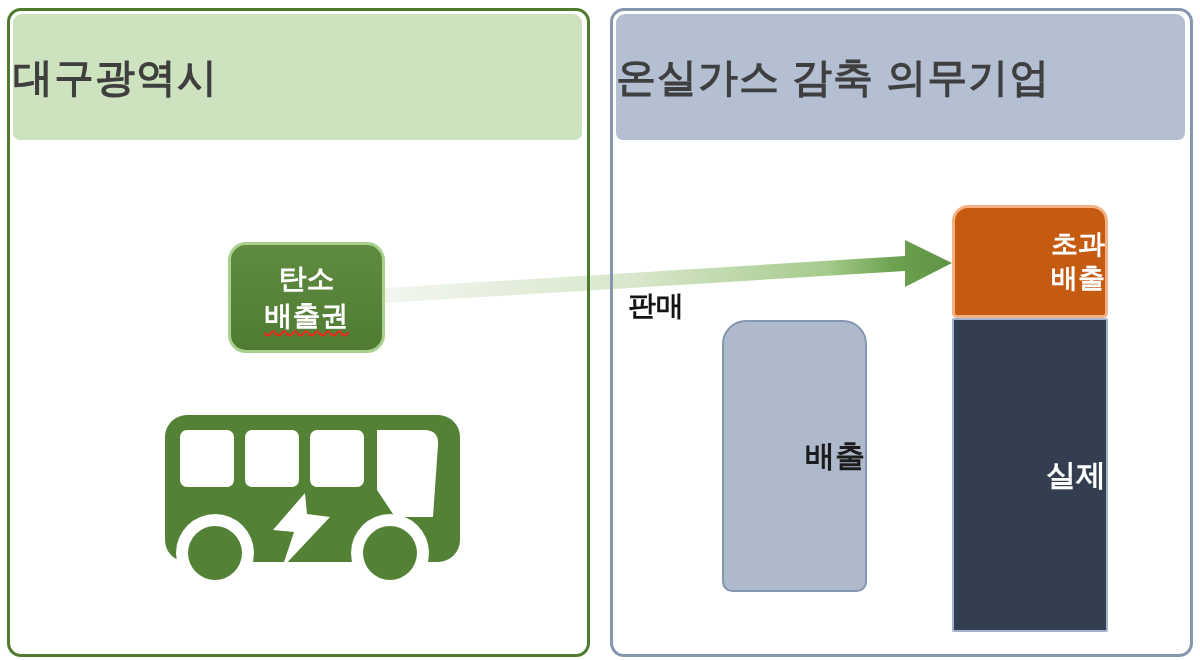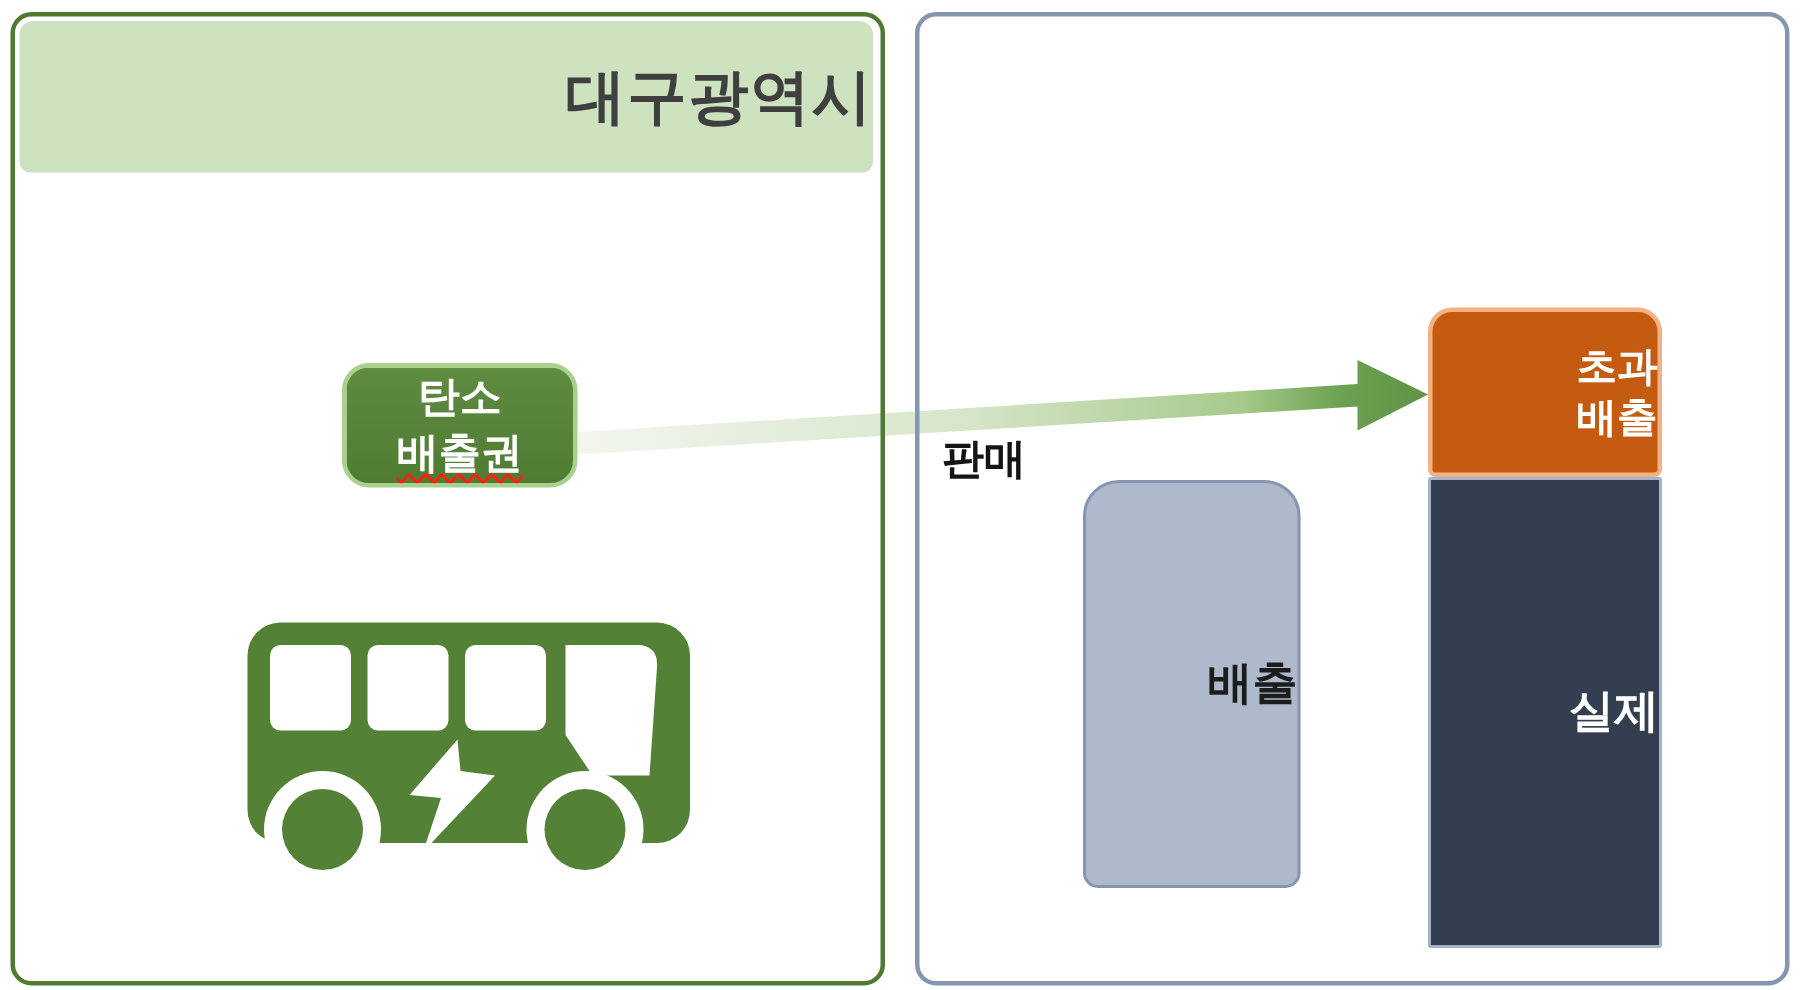--- a/index.html
+++ b/index.html
@@ -9,31 +9,31 @@
   }
   
   .panel {
     position:absolute; top:8px; width:583px; height:649px;
     box-sizing:border-box; border:3px solid; border-radius:14px;
     background:transparent; z-index:1;
   }
   .panel.left  { left:7px;   border-color:#4e7b2f; }
   .panel.right { left:610px; border-color:#8496b0; }
   .panel-header {
-    position:absolute; left:3px; top:3px; right:5px; height:101px;
+    position:absolute; left:3px; top:3px; right:5px; height:126px;
     border-radius:9px 9px 7px 7px;
-    display:flex; align-items:center; justify-content:flex-end;
+    display:flex; align-items:center; justify-content:flex-start;
   }
   .panel.left  .panel-header { background:#cde3c0; }
   .panel.right .panel-header { background:#b4bfd2; }
   .panel-title { font-size:40px; font-weight:bold; color:#3f3f3f; letter-spacing:1px; }
 
   
   .credit-box {
-    position:absolute; left:218px; top:231px; width:157px; height:83px;
+    position:absolute; left:218px; top:231px; width:157px; height:111px;
     box-sizing:border-box; border:3px solid #a9d18e; border-radius:18px;
     background:linear-gradient(#5f8c41,#4f7b33);
     display:flex; flex-direction:column; align-items:center; justify-content:center;
     color:#ffffff; font-size:28px; font-weight:bold; line-height:1.3; text-align:center;
   }
   .credit-box .misspelled {
     text-decoration-line:underline; text-decoration-style:wavy;
     text-decoration-color:#ff2015; text-decoration-thickness:2px;
     text-underline-offset:5px;
   }
@@ -104,20 +104,23 @@
       <path d="M217,25 L266,25 Q279,26 278,40 L273,112 L235,112 L217,85 Z" fill="#ffffff"></path>
       <circle cx="55" cy="148" r="39" fill="#ffffff"></circle>
       <circle cx="230" cy="148" r="39" fill="#ffffff"></circle>
       <circle cx="55" cy="148" r="27" fill="#538135"></circle>
       <circle cx="230" cy="148" r="27" fill="#538135"></circle>
       <polygon points="145,88 113,125 134,127 122,163 170,112 147,109" fill="#ffffff"></polygon>
     </svg>
   </div>
 
   <div class="panel right">
+    <div class="panel-header">
+      <span class="panel-title">온실가스 감축 의무기업</span>
+    </div>
 
     <div class="bar allowance">
       <span>배출</span>
     </div>
 
     <div class="bar excess">
       <span>초과</span>
       <span>배출</span>
     </div>
 

